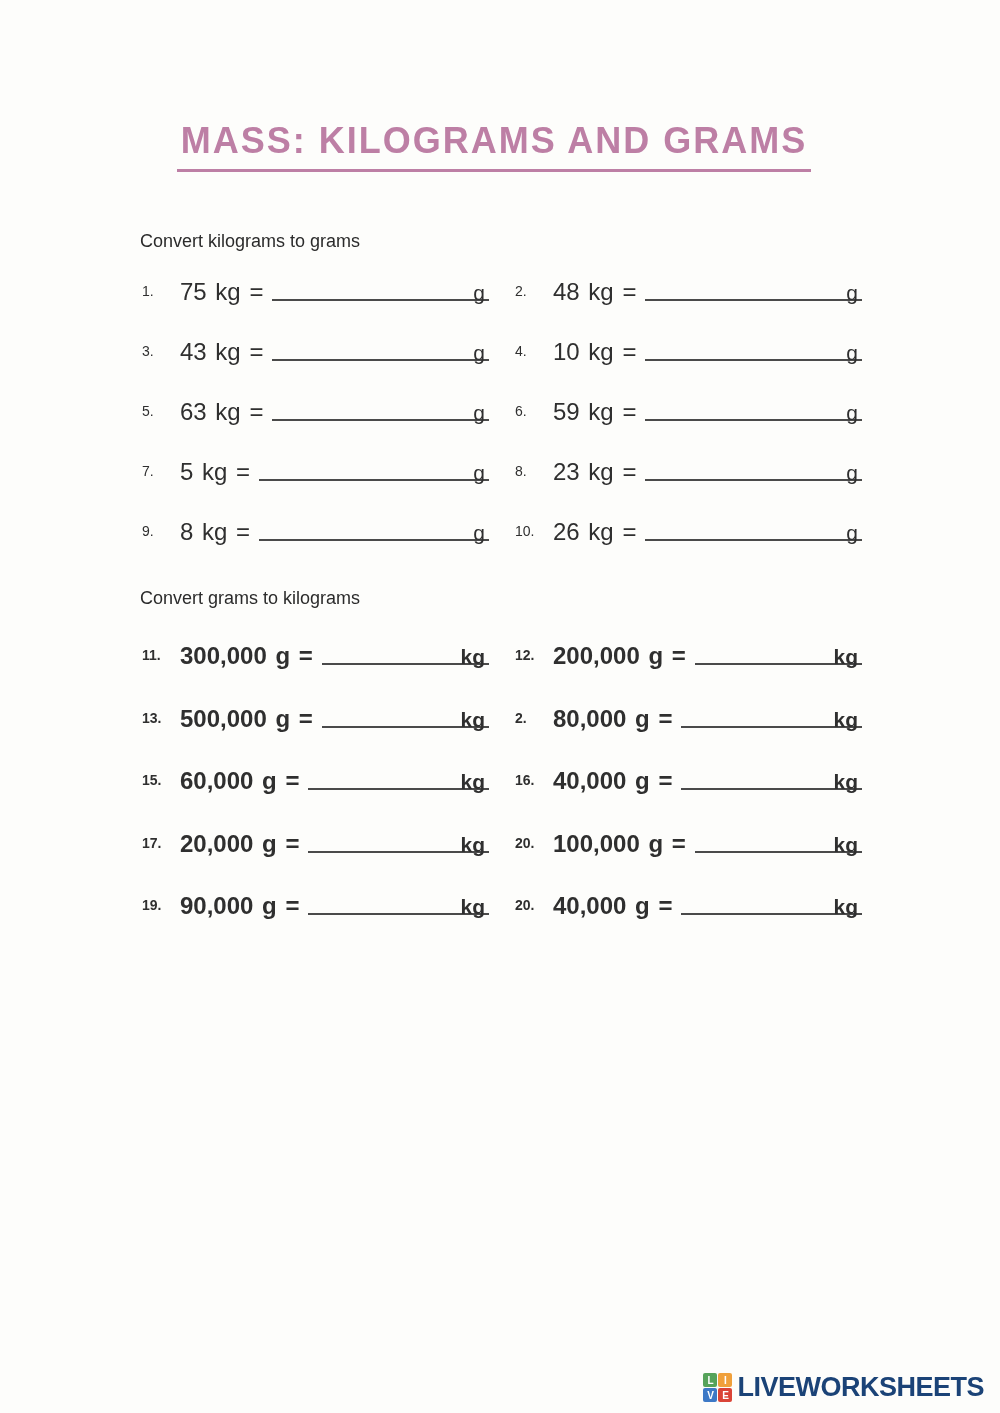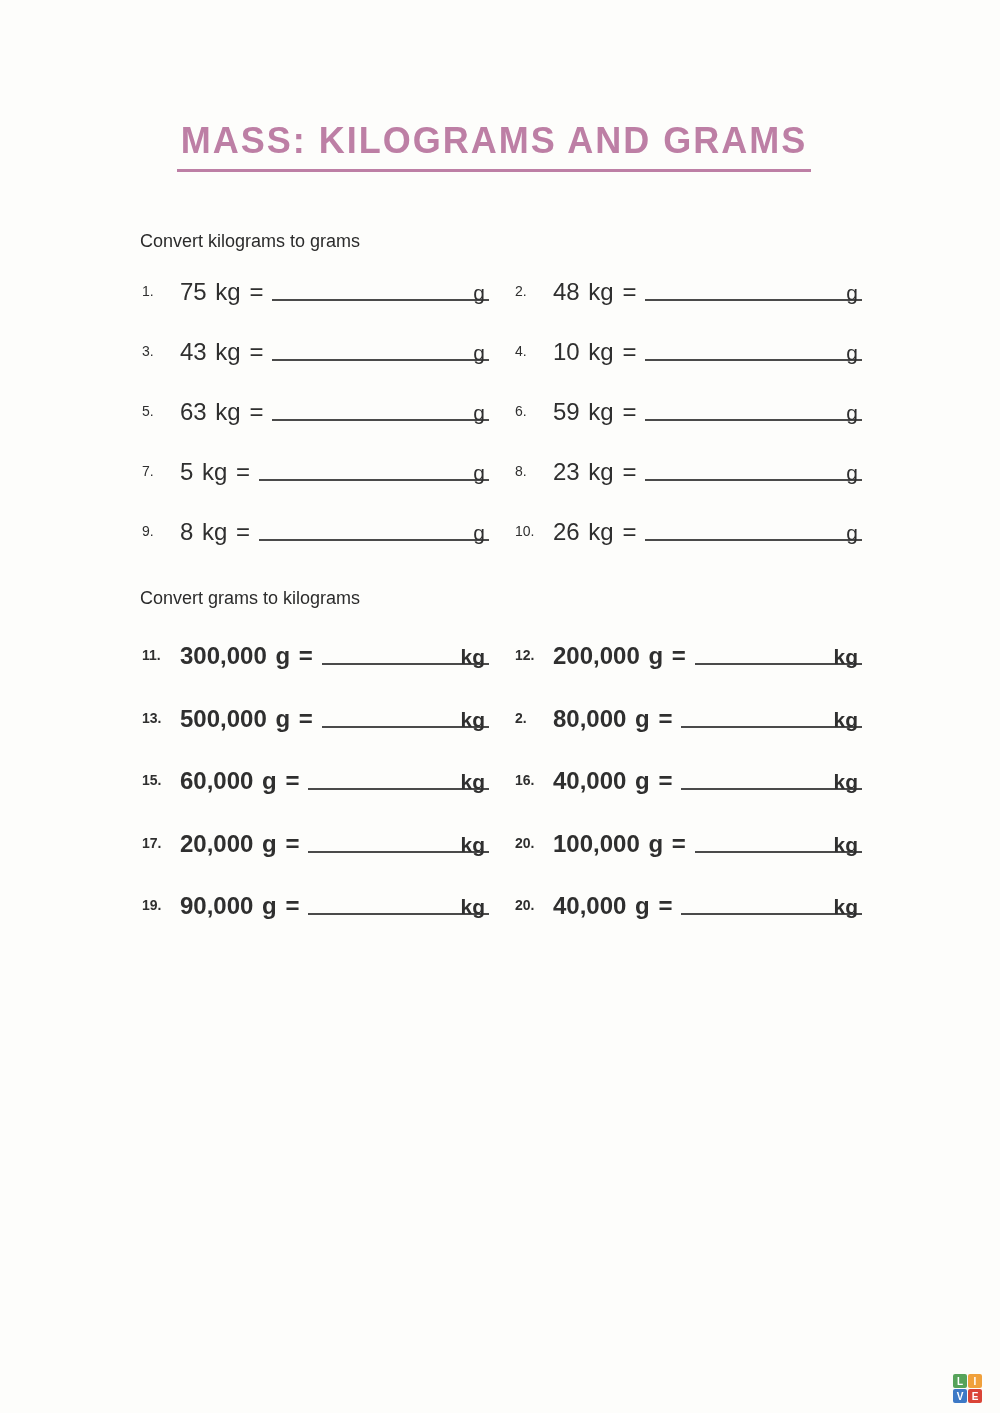--- a/index.html
+++ b/index.html
@@ -273,15 +273,16 @@
   <div class="brand">
     <div class="brand-grid">
   <span class="sq" style="background: rgb(86, 163, 90);">L</span>
 
   <span class="sq" style="background: rgb(240, 160, 59);">I</span>
 
   <span class="sq" style="background: rgb(61, 121, 198);">V</span>
 
   <span class="sq" style="background: rgb(218, 68, 55);">E</span>
 </div>
+    <span class="brand-text" style="color: rgb(27, 67, 119);">LIVEWORKSHEETS</span>
   </div>
 
 </div>
 
 </body></html>

